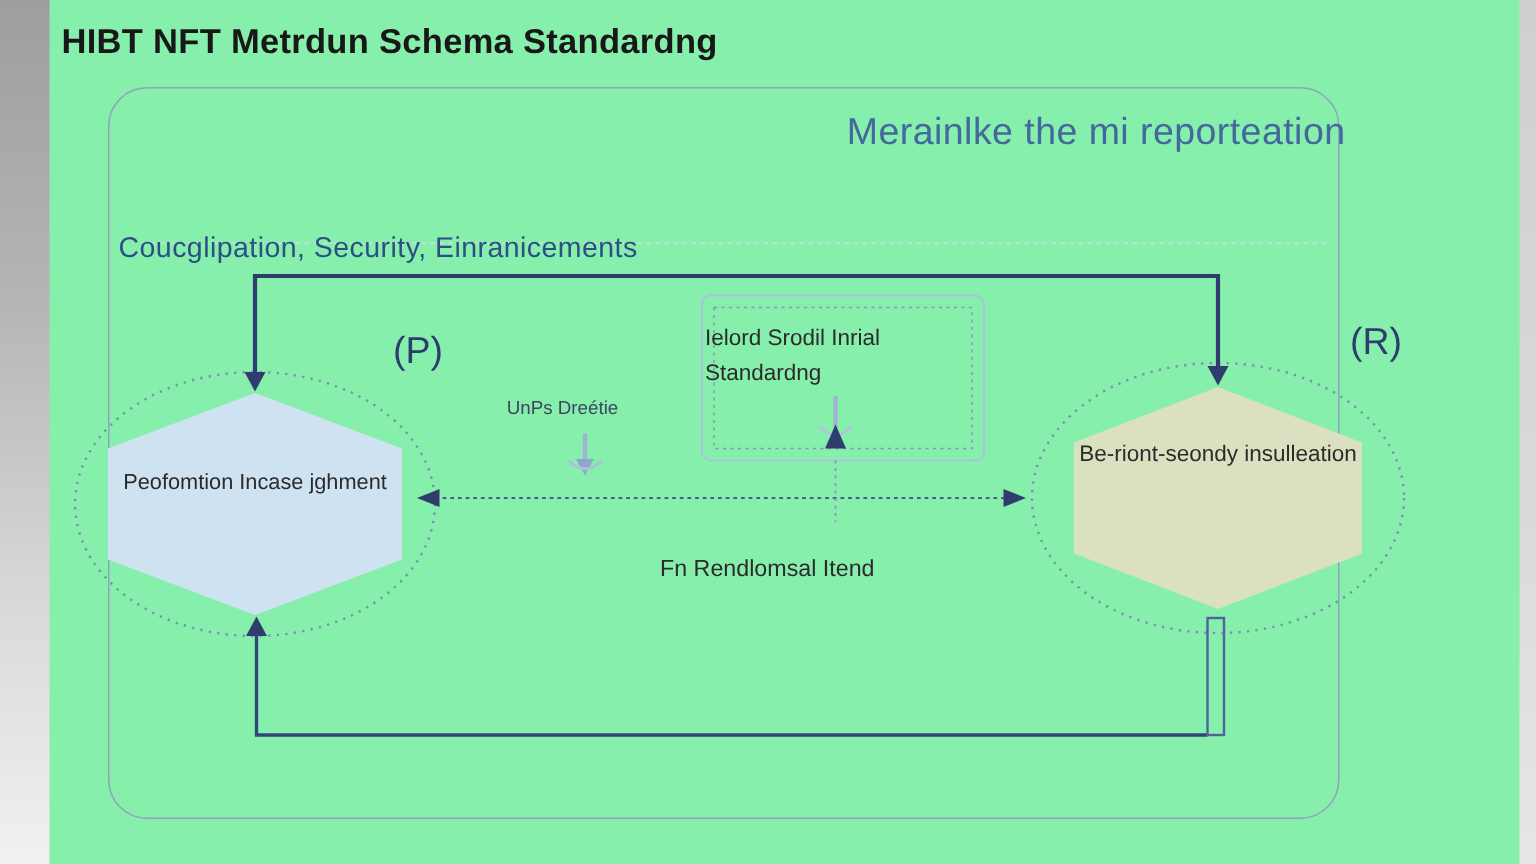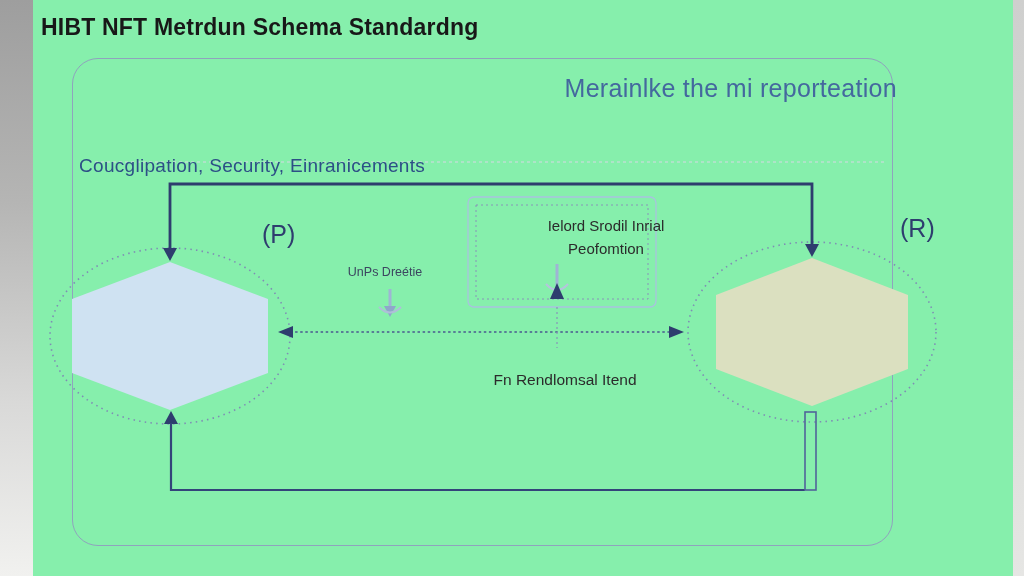--- a/index.html
+++ b/index.html
@@ -32,25 +32,25 @@
   }
   .features{
     left:79px;top:131px;font-size:19px;color:#2d4f86;letter-spacing:.3px;margin-top:24px;
   }
   .plabel{font-size:25px;color:#2e3d6e;}
   .label-p{left:262px;top:220px;}
   .label-r{left:900px;top:214px;}
   .node-text{color:#2b2b2b;text-align:center;line-height:23px;font-size:14.5px;}
   .left-node{left:53px;top:311px;width:234px;}
   .right-node{left:693px;top:291px;width:238px;font-size:15px;}
-  .center-box-text{left:470px;top:214px;width:208px;text-align:center;
-    color:#2b2b2b;font-size:15px;line-height:23px;margin-left:32px;}
-  .small-label{left:330px;top:265px;width:110px;text-align:center;
+  .center-box-text{left:470px;top:214px;width:208px;
+    color:#2b2b2b;font-size:15px;line-height:23px;}
+  .small-label{left:320px;top:265px;width:110px;text-align:center;
     font-size:12.5px;color:#3c4660;}
-  .bottom-note{left:440px;top:367px;width:250px;text-align:center;
+  .bottom-note{left:440px;top:367px;width:250px;
     color:#2b2b2b;font-size:15.5px;line-height:25px;}
 </style>
 </head>
 <body>
 
 <div class="canvas">
 
   <div class="edge-left"></div>
   <div class="edge-right"></div>
 
@@ -99,26 +99,28 @@
   </svg>
 
   <div class="txt subtitle">Merainlke the mi reporteation</div>
 
   <div class="txt features">Coucglipation, Security, Einranicements</div>
 
   <div class="txt plabel label-p">(P)</div>
   <div class="txt plabel label-r">(R)</div>
 
   <div class="txt node-text left-node">
+    <div>Peofomtion Incase jghment</div>
   </div>
 
+  <div class="txt node-text right-node">Be-riont-seondy insulleation</div>
 
   <div class="txt center-box-text">
     <div>Ielord Srodil Inrial</div>
-    <div>Peofomtion</div>
+    <div>Standardng</div>
   </div>
 
   <div class="txt small-label">UnPs Dreétie</div>
 
   <div class="txt bottom-note">
     <div>Fn Rendlomsal Itend</div>
   </div>
 
 </div>
 

